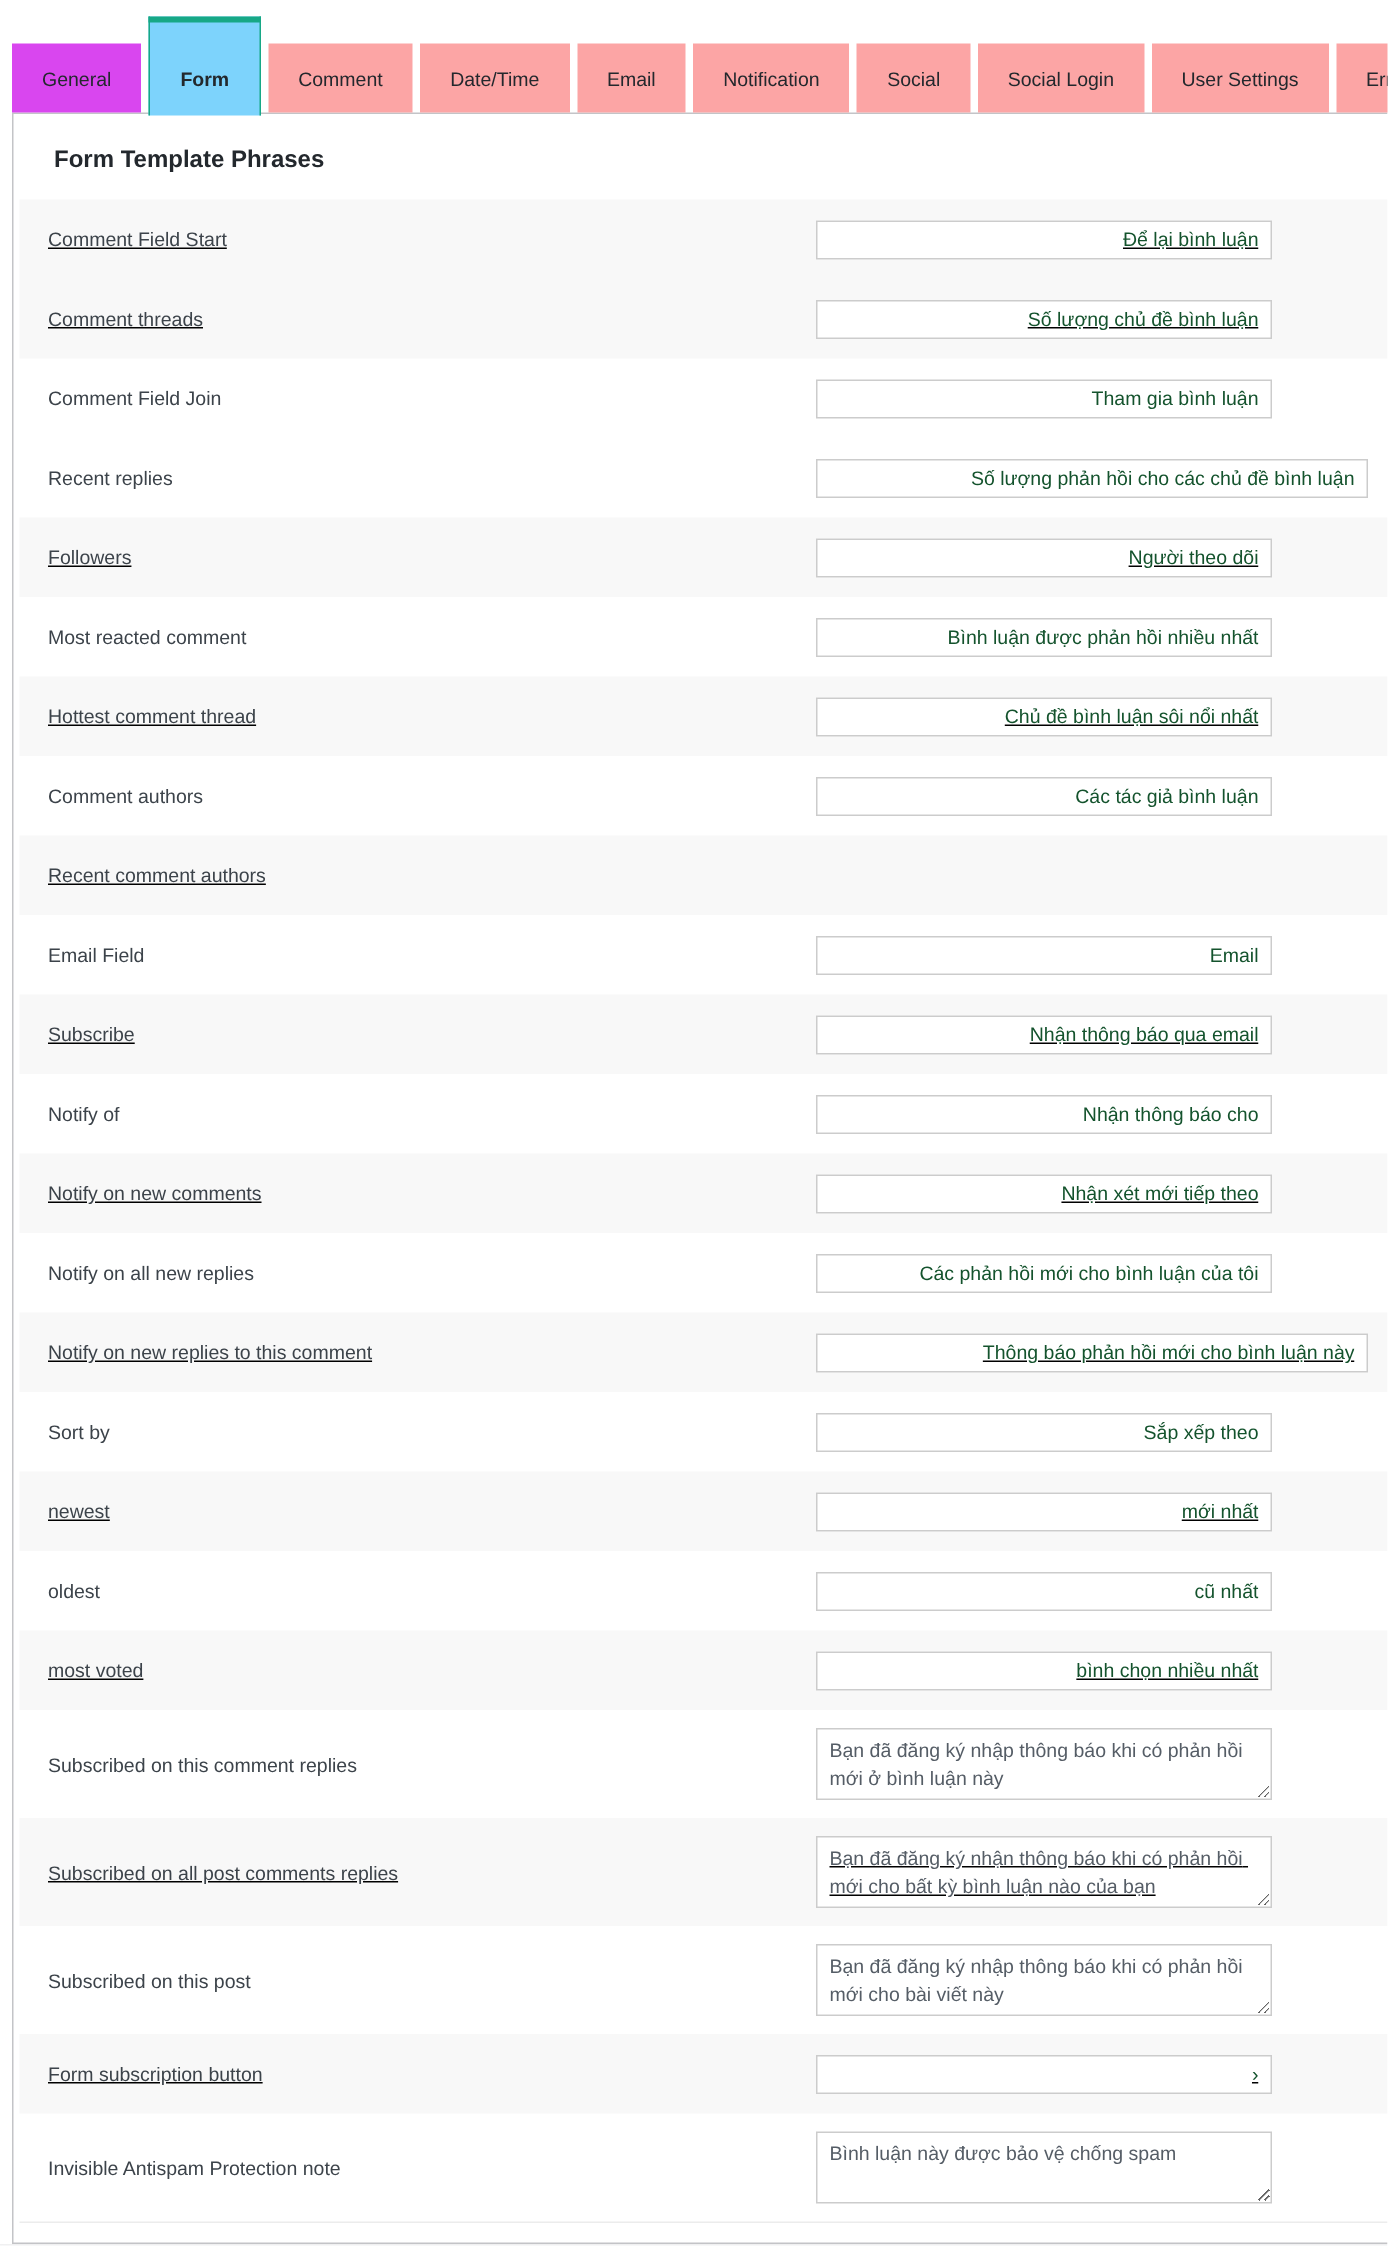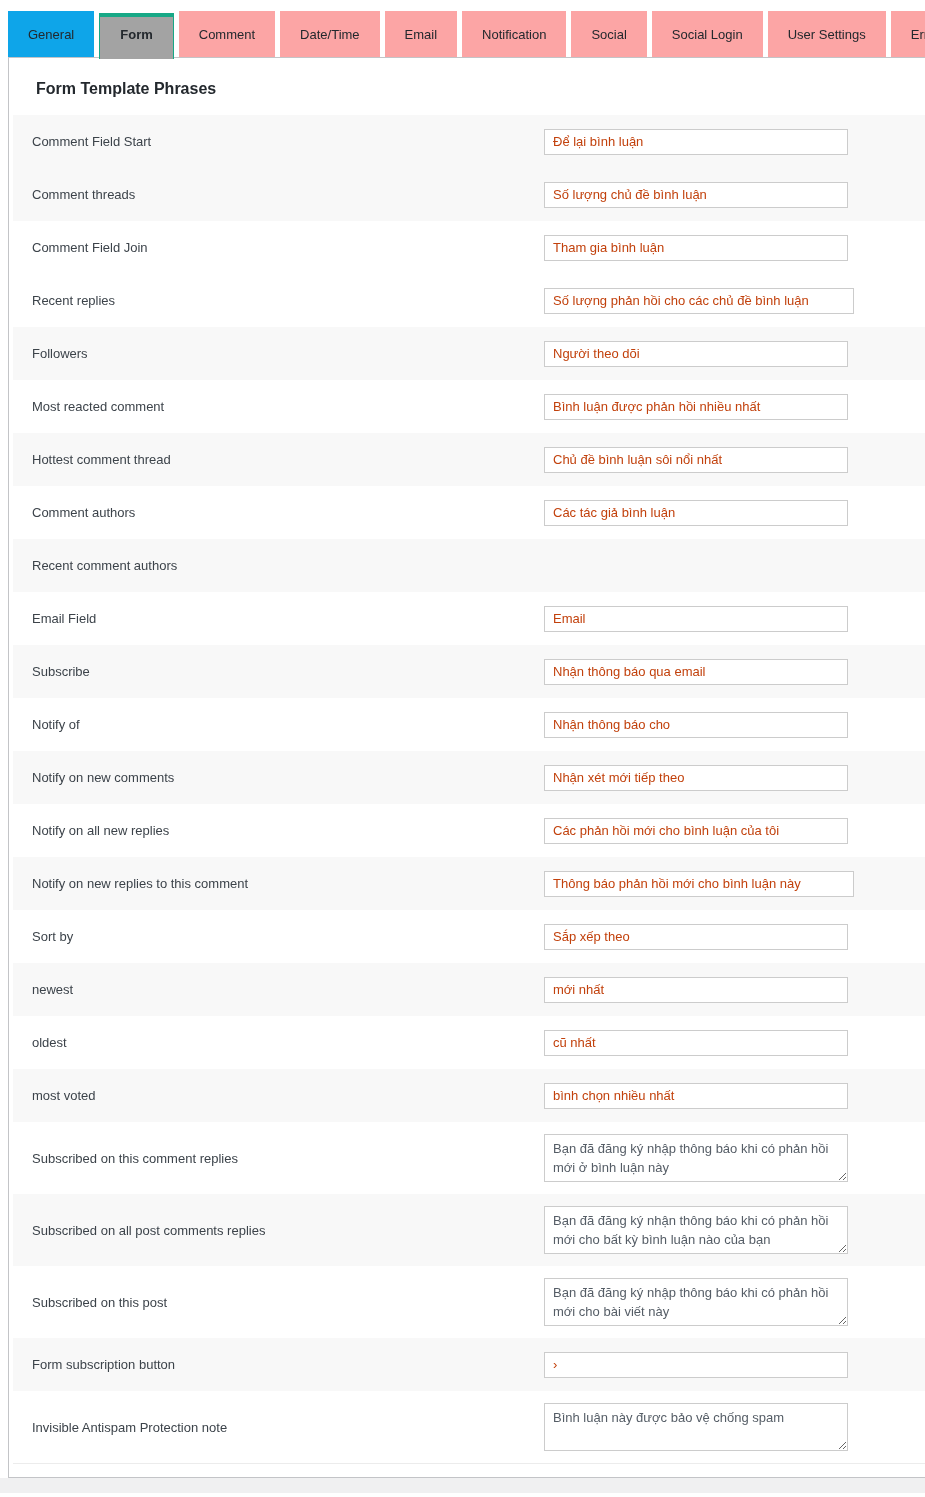--- a/index.html
+++ b/index.html
@@ -22,27 +22,27 @@
   }
   .tab {
     background:#fca5a5;
     color:#23282d;
     font-size:13px;
     padding:16px 20px 15px 20px;
     margin-right:5px;
     cursor:pointer;
     white-space:nowrap;
   }
-  .tab.first { background:#0ea5e9; }
+  .tab.first { background:#d946ef; }
   .tab.active {
-    background:#a3a3a3;
+    background:#7dd3fc;
     border-top:4px solid var(--accent);
     border-left:1px solid var(--accent);
     border-right:1px solid var(--accent);
-    padding-top:10px;
+    padding-top:30px;
     padding-bottom:17px;
     margin-bottom:-2px;
     position:relative; z-index:2;
     font-weight:bold;
   }
 
   
   .panel {
     background:#fff;
     border-left:1px solid #c3c4c7;
@@ -54,38 +54,39 @@
     color:#23282d;
     padding:22px 0 17px 27px;
   }
   .rows { margin-left:4px; }
   .row {
     display:flex;
     align-items:center;
     min-height:53px;
     padding-left:19px;
   }
-  .row.odd { background:#f8f8f8; }
+  .row.odd { background:#f8f8f8;text-decoration:underline; }
   .row.tall { min-height:72px; }
   .row .flabel {
     flex:0 0 512px;
     font-size:13px;
     color:#3c434a;
   }
   .row input[type=text] {
     width:304px; height:26px;
     border:1px solid #ccc;
     background:#fff;
     padding:0 8px;
     font-family:"Liberation Sans","DejaVu Sans",sans-serif;
     font-size:13px;
-    color:#c2410c;
+    color:#14532d;
     outline:none;
-  }
-  .row input[type=text].wide { width:310px; }
+    text-align:right;
+  }
+  .row input[type=text].wide { width:368px; }
   .row textarea {
     width:304px; height:48px;
     border:1px solid #ccc;
     background:#fff;
     padding:4px 8px;
     font-family:"Liberation Sans","DejaVu Sans",sans-serif;
     font-size:13px;
     line-height:19px;
     color:#555d66;
     resize:vertical;

